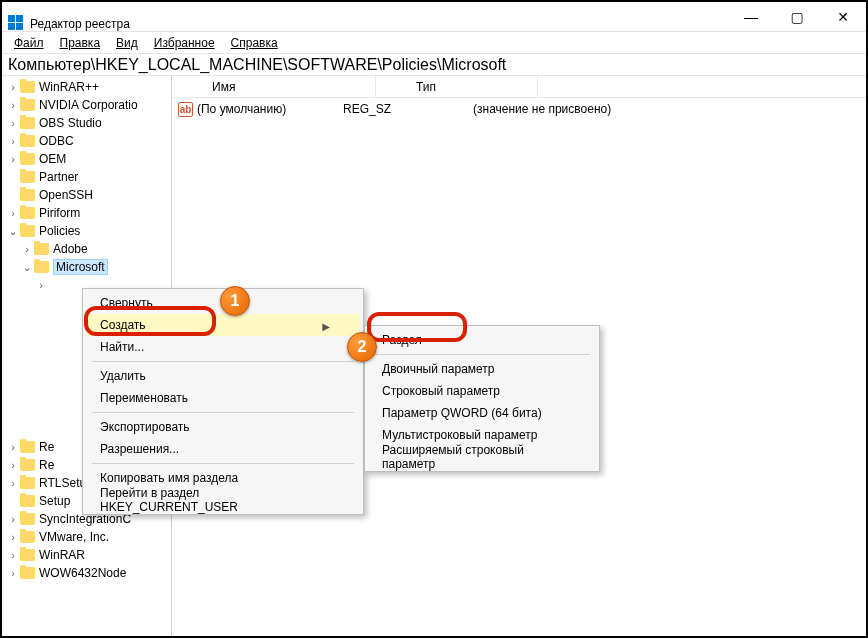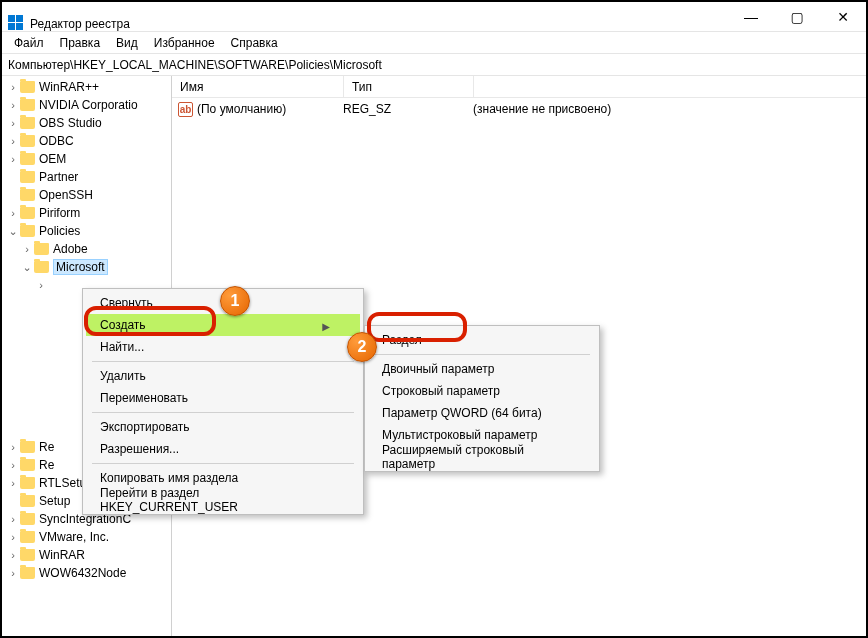--- a/index.html
+++ b/index.html
@@ -40,28 +40,28 @@
     height: 22px;
     display: flex; align-items: center;
     padding-left: 6px;
     gap: 4px;
     border-bottom: 1px solid #e5e5e5;
   }
   .menubar .menu-item {
     padding: 2px 6px;
     cursor: default;
   }
-  .menubar .menu-item .ul { }
+  .menubar .menu-item .ul { text-decoration: underline; }
   
   .addressbar {
     height: 22px;
     display: flex; align-items: center;
     padding: 0 6px;
     border-bottom: 1px solid #e5e5e5;
-    font-size: 12px;
+    font-size: 16px;
     color: #000;
   }
   
   .body {
     flex: 1;
     display: flex;
     overflow: hidden;
   }
   .tree-pane {
     width: 170px;
@@ -101,21 +101,21 @@
   .node.selected .label {
     background: #cce8ff; border: 1px solid #99d1ff; padding: 0 2px;
   }
   .indent-1 { margin-left: 14px; }
   .indent-2 { margin-left: 28px; }
   
   .list-header {
     display: flex; height: 22px; align-items: center;
     border-bottom: 1px solid #e8e8e8;
   }
-  .col { padding: 0 8px; border-right: 1px solid #e8e8e8; height: 100%; display: flex; align-items: center; }
+  .col { padding: 0 8px; border-right: 1px solid #e8e8e8; height: 100%; display: flex; align-items: center; margin-left: 32px; }
   .col-name { width: 172px; }
   .col-type { width: 130px; }
   .col-value { flex: 1; border-right: none; }
   .list-body { flex: 1; padding-top: 2px; }
   .row { display: flex; align-items: center; height: 18px; }
   .val-icon {
     width: 15px; height: 15px; border: 1px solid #c53; background: #fff;
     margin: 0 4px 0 6px; display: flex; align-items: center; justify-content: center;
     font-size: 10px; font-weight: bold; color: #c53; border-radius: 2px;
   }
@@ -127,21 +127,21 @@
     box-shadow: 3px 3px 6px rgba(0,0,0,0.25);
     padding: 3px;
     font-size: 12px;
   }
   .ctx .ci {
     padding: 4px 30px 4px 14px;
     display: flex; align-items: center; justify-content: space-between;
     height: 22px;
     cursor: default;
   }
-  .ctx .ci.hover { background: #bef264; align-items: flex-end; }
+  .ctx .ci.hover { background: #fef9c3; align-items: flex-end; }
   .ctx .sep { height: 1px; background: #d0d0d0; margin: 3px 6px; }
   .ctx .arrow { font-size: 10px; color: #555; margin-left: 20px; }
   
   .callout-ring {
     position: absolute;
     border: 4px solid #d92000;
     border-radius: 12px;
     pointer-events: none;
     z-index: 30;
   }

